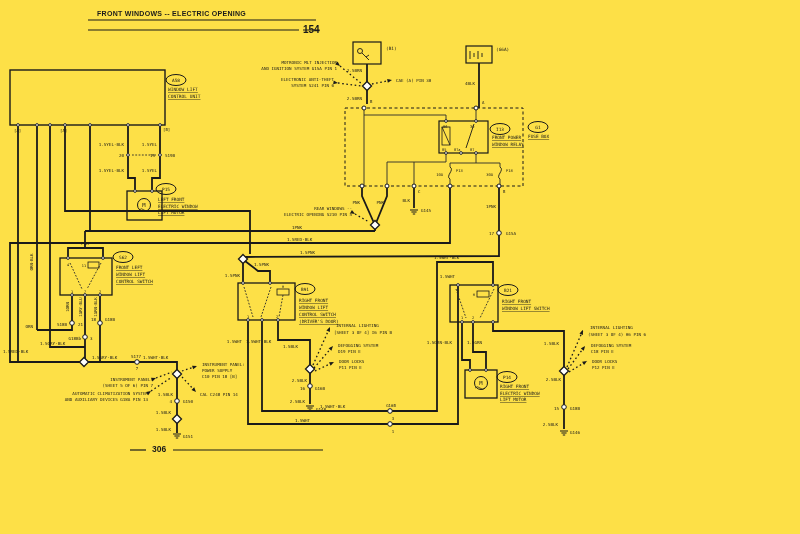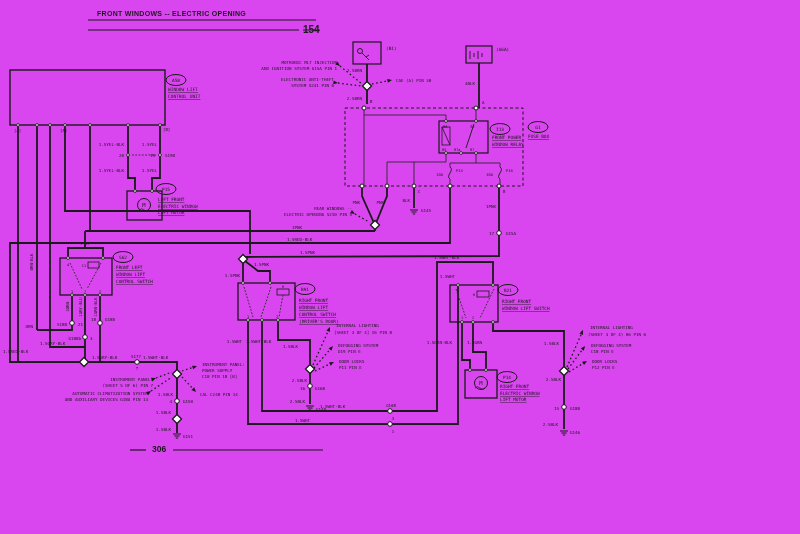--- a/index.html
+++ b/index.html
@@ -1,16 +1,16 @@
 <!DOCTYPE html>
 <html><head>
 <meta charset="utf-8">
 <style>
 html,body{margin:0;padding:0;background:#fff;}
-#page{width:800px;height:534px;position:relative;background:#d946ef;overflow:hidden;}
+#page{width:800px;height:534px;position:relative;background:#fde047;overflow:hidden;}
 svg{position:absolute;top:0;left:0;}
 text{fill:#1a1a1a;}
 </style>
 </head>
 <body>
 
 <div id="page">
 <svg id="svg" width="800" height="534" viewBox="0 0 800 534">
       <line x1="88" y1="20" x2="316" y2="20" stroke="#1a1a1a" stroke-width="1.2"></line>
       <line x1="88" y1="30" x2="299" y2="30" stroke="#1a1a1a" stroke-width="1.2"></line>

